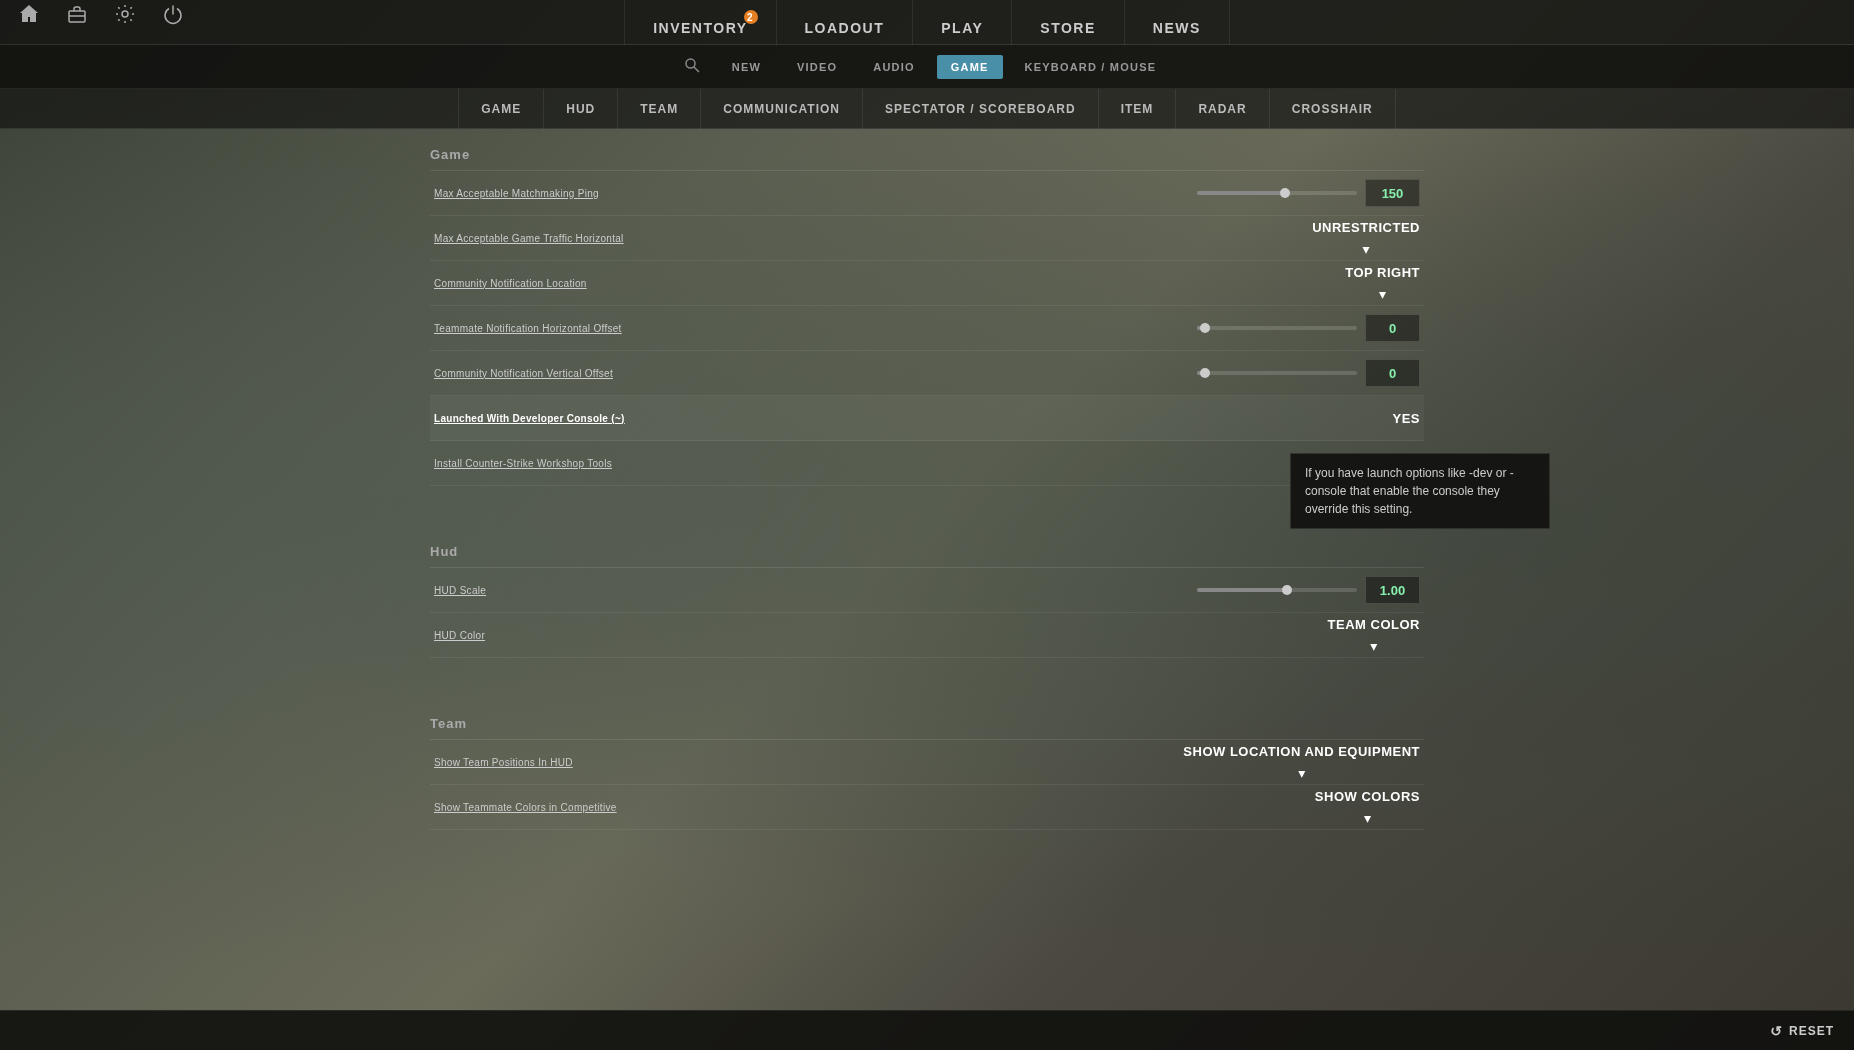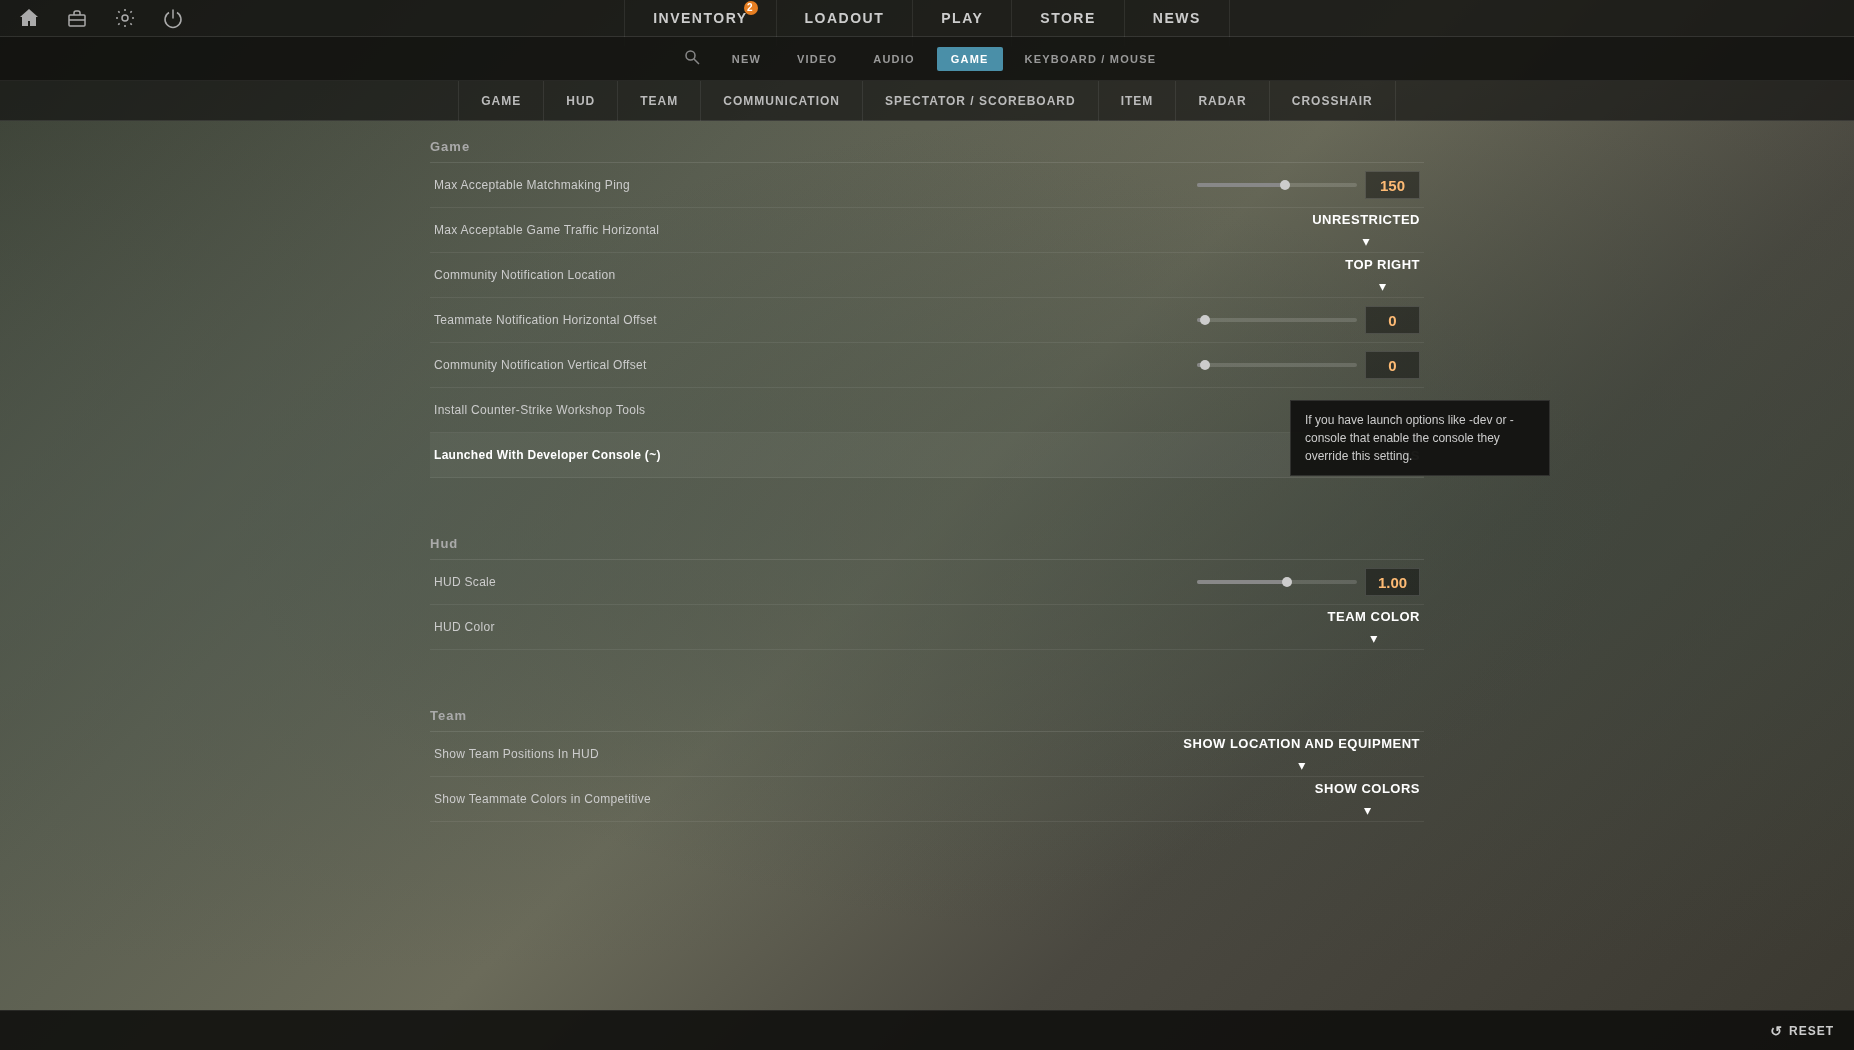--- a/index.html
+++ b/index.html
@@ -20,23 +20,23 @@
         radial-gradient(ellipse at 20% 50%, rgba(80,90,80,0.6) 0%, transparent 60%),
         radial-gradient(ellipse at 80% 50%, rgba(60,70,60,0.6) 0%, transparent 60%),
         linear-gradient(135deg, #3a4035 0%, #5a5e50 30%, #6b6b5a 50%, #4a4840 70%, #3a3830 100%);
       z-index: 0;
     }
 
     .top-nav {
       position: relative;
       z-index: 10;
       display: flex;
-      align-items: center;
+      align-items: flex-start;
       justify-content: center;
-      height: 37px;
+      height: 45px;
       background: rgba(20,20,18,0.85);
       border-bottom: 1px solid rgba(255,255,255,0.1);
       gap: 0;
     }
 
     .top-nav-left {
       position: absolute;
       left: 15px;
       display: flex;
       align-items: center;
@@ -186,22 +186,23 @@
       border-bottom: 1px solid rgba(255,255,255,0.07);
       padding: 0 4px;
     }
 
     .setting-row.highlighted {
       background: rgba(255,255,255,0.04);
     }
 
     .setting-label {
       color: #ccc;
-      font-size: 12px;
+      font-size: 10px;
       letter-spacing: 0.3px;
+      text-decoration: underline;
     }
 
     .setting-label.bold {
       color: #fff;
       font-weight: 600;
     }
 
     .setting-control {
       display: flex;
       align-items: center;
@@ -233,22 +234,22 @@
       height: 10px;
       background: #ccc;
       border-radius: 50%;
       position: absolute;
       top: -3px;
     }
 
     .value-box {
       background: rgba(0,0,0,0.4);
       border: 1px solid rgba(255,255,255,0.15);
-      color: #fdba74;
-      font-size: 15px;
+      color: #86efac;
+      font-size: 13px;
       width: 55px;
       height: 28px;
       display: flex;
       align-items: center;
       justify-content: center;
       font-weight: 600;
     }
 
     .dropdown-control {
       display: flex;
@@ -455,31 +456,31 @@
     <span class="setting-label">Community Notification Vertical Offset</span>
     <div class="setting-control slider-container">
       <div class="slider-track">
         <div class="slider-fill" style="width: 5%;"></div>
         <div class="slider-thumb" style="left: calc(5% - 5px);"></div>
       </div>
       <div class="value-box">0</div>
     </div>
   </div>
 
+  <div class="setting-row highlighted" style="position: relative;">
+    <span class="setting-label bold">Launched With Developer Console (~)</span>
+    <div class="setting-control">
+      <span class="yes-value">YES</span>
+    </div>
+  </div>
+
   <div class="setting-row" style="position: relative;">
     <span class="setting-label">Install Counter-Strike Workshop Tools</span>
     <div class="tooltip-container">
       <div class="tooltip">If you have launch options like -dev or -console that enable the console they override this setting.</div>
-    </div>
-  </div>
-
-  <div class="setting-row highlighted" style="position: relative;">
-    <span class="setting-label bold">Launched With Developer Console (~)</span>
-    <div class="setting-control">
-      <span class="yes-value">YES</span>
     </div>
   </div>
 
   <div class="section-header" style="margin-top: 40px;">Hud</div>
 
   <div class="setting-row">
     <span class="setting-label">HUD Scale</span>
     <div class="setting-control slider-container">
       <div class="slider-track">
         <div class="slider-fill" style="width: 56%;"></div>

